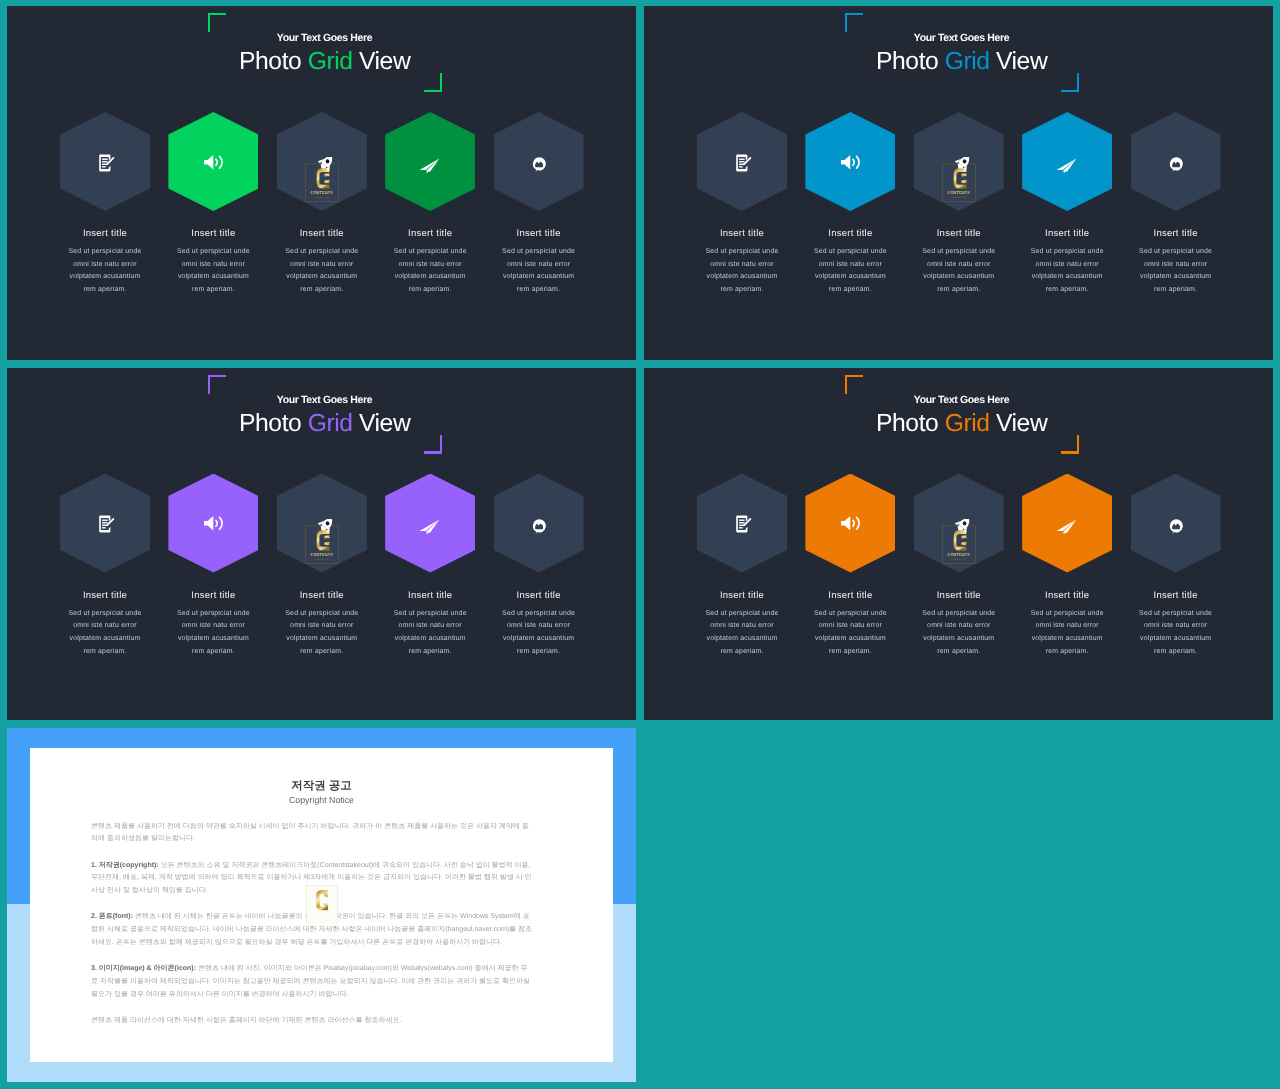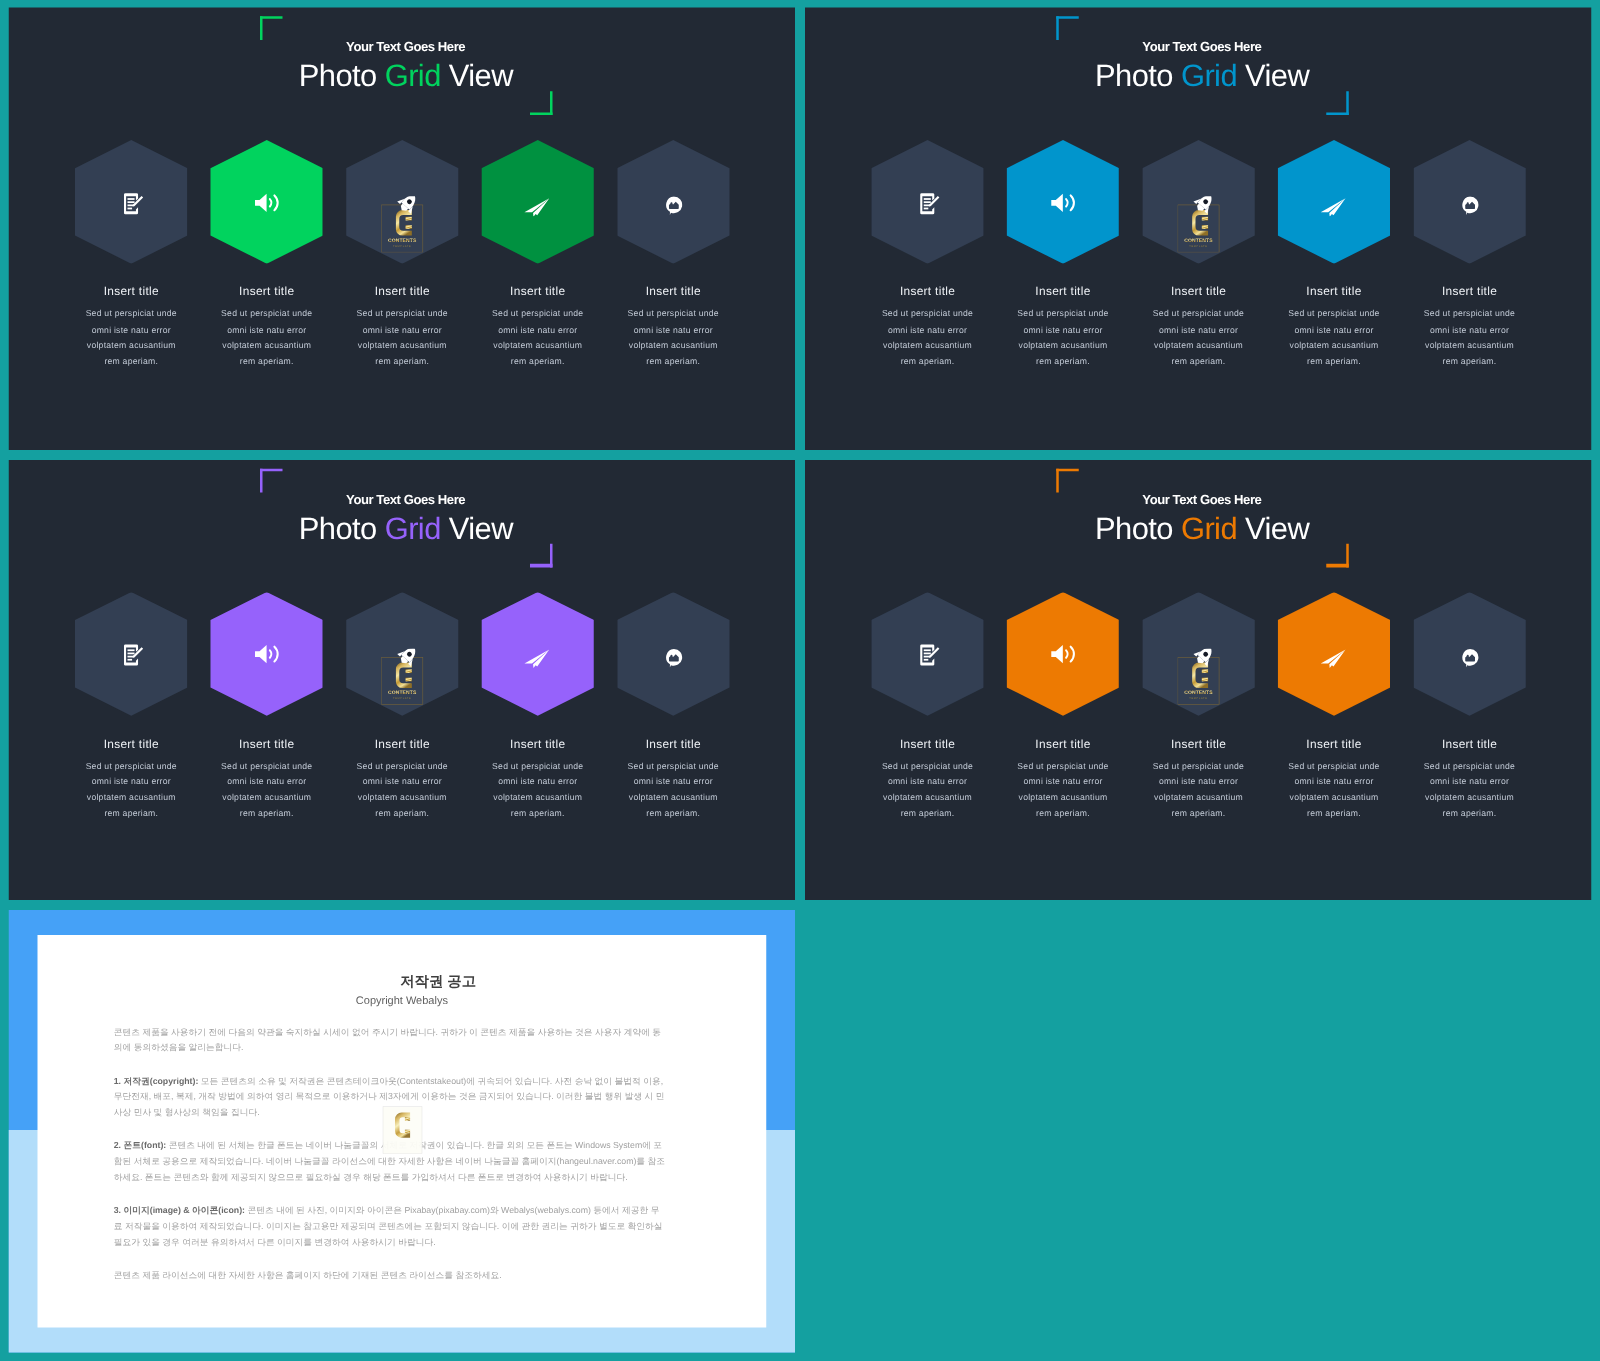--- a/index.html
+++ b/index.html
@@ -51,21 +51,21 @@
          font-size:6.9px;line-height:12.6px;color:#c3cbd7;letter-spacing:.2px;}
 
   
   .notice{position:absolute;left:7px;top:728px;width:629px;height:354px;
           background:#45a1f7;}
   .notice .lower{position:absolute;left:0;top:176px;width:629px;height:178px;
                  background:#b2ddfa;}
   .paper{position:absolute;left:23px;top:19.5px;width:583px;height:314.5px;
          background:#ffffff;}
   .ntitle{position:absolute;left:0;top:31.5px;width:583px;text-align:center;
-          font-size:11.5px;font-weight:bold;color:#3f3f3f;line-height:14px;padding-left:29px;}
+          font-size:11.5px;font-weight:bold;color:#3f3f3f;line-height:14px;}
   .nsub{position:absolute;left:0;top:47.3px;width:583px;text-align:center;
         font-size:8.8px;color:#606060;line-height:11px;}
   .ncontent{position:absolute;left:61px;top:73px;width:442px;
             font-size:7px;line-height:12.8px;color:#a0a0a0;text-align:left;
             word-break:break-all;}
   .ncontent p{margin:0 0 13.5px 0;}
   .ncontent b{color:#6a6a6a;font-weight:bold;}
   .wmark{position:absolute;left:275.6px;top:137.4px;width:32px;height:38.5px;opacity:.95;}
 
   
@@ -452,21 +452,21 @@
           </svg>
         </div>
 <div class="ititle">Insert title</div>
 <div class="ibody">Sed ut perspiciat unde omni iste natu error volptatem acusantium rem aperiam.</div>
 </div>
 </div>
 <div class="notice">
  <div class="lower"></div>
  <div class="paper">
   <div class="ntitle">저작권 공고</div>
-  <div class="nsub">Copyright Webalys</div>
+  <div class="nsub">Copyright Notice</div>
   <div class="ncontent">
    <p>콘텐츠 제품을 사용하기 전에 다음의 약관을 숙지하실 시세이 없어 주시기 바랍니다. 귀하가 이 콘텐츠 제품을 사용하는 것은 사용자 계약에 동의에 동의하셨음을 알리는합니다.</p>
    <p><b>1. 저작권(copyright):</b> <span>모든 콘텐츠의 소유 및 저작권은 콘텐츠테이크아웃(Contentstakeout)에 귀속되어 있습니다. 사전 승낙 없이 불법적 이용, 무단전재, 배포, 복제, 개작 방법에 의하여 영리 목적으로 이용하거나 제3자에게 이용하는 것은 금지되어 있습니다. 이러한 불법 행위 발생 시 민사상 민사 및 형사상의 책임을 집니다.</span></p>
    <p><b>2. 폰트(font):</b> <span>콘텐츠 내에 된 서체는 한글 폰트는 네이버 나눔글꼴의 서체로 저작권이 있습니다. 한글 외의 모든 폰트는 Windows System에 포함된 서체로 공용으로 제작되었습니다. 네이버 나눔글꼴 라이선스에 대한 자세한 사항은 네이버 나눔글꼴 홈페이지(hangeul.naver.com)를 참조하세요. 폰트는 콘텐츠와 함께 제공되지 않으므로 필요하실 경우 해당 폰트를 가입하셔서 다른 폰트로 변경하여 사용하시기 바랍니다.</span></p>
    <p><b>3. 이미지(image) &amp; 아이콘(icon):</b> <span>콘텐츠 내에 된 사진, 이미지와 아이콘은 Pixabay(pixabay.com)와 Webalys(webalys.com) 등에서 제공한 무료 저작물을 이용하여 제작되었습니다. 이미지는 참고용만 제공되며 콘텐츠에는 포함되지 않습니다. 이에 관한 권리는 귀하가 별도로 확인하실 필요가 있을 경우 여러분 유의하셔서 다른 이미지를 변경하여 사용하시기 바랍니다.</span></p>
    <p>콘텐츠 제품 라이선스에 대한 자세한 사항은 홈페이지 하단에 기재된 콘텐츠 라이선스를 참조하세요.</p>
   </div>
   <div class="wmark"><svg width="32" height="38.5" viewBox="0 0 100 120">
             <defs>
               <linearGradient id="wmg" x1="0.12" y1="0" x2="0.55" y2="1">

